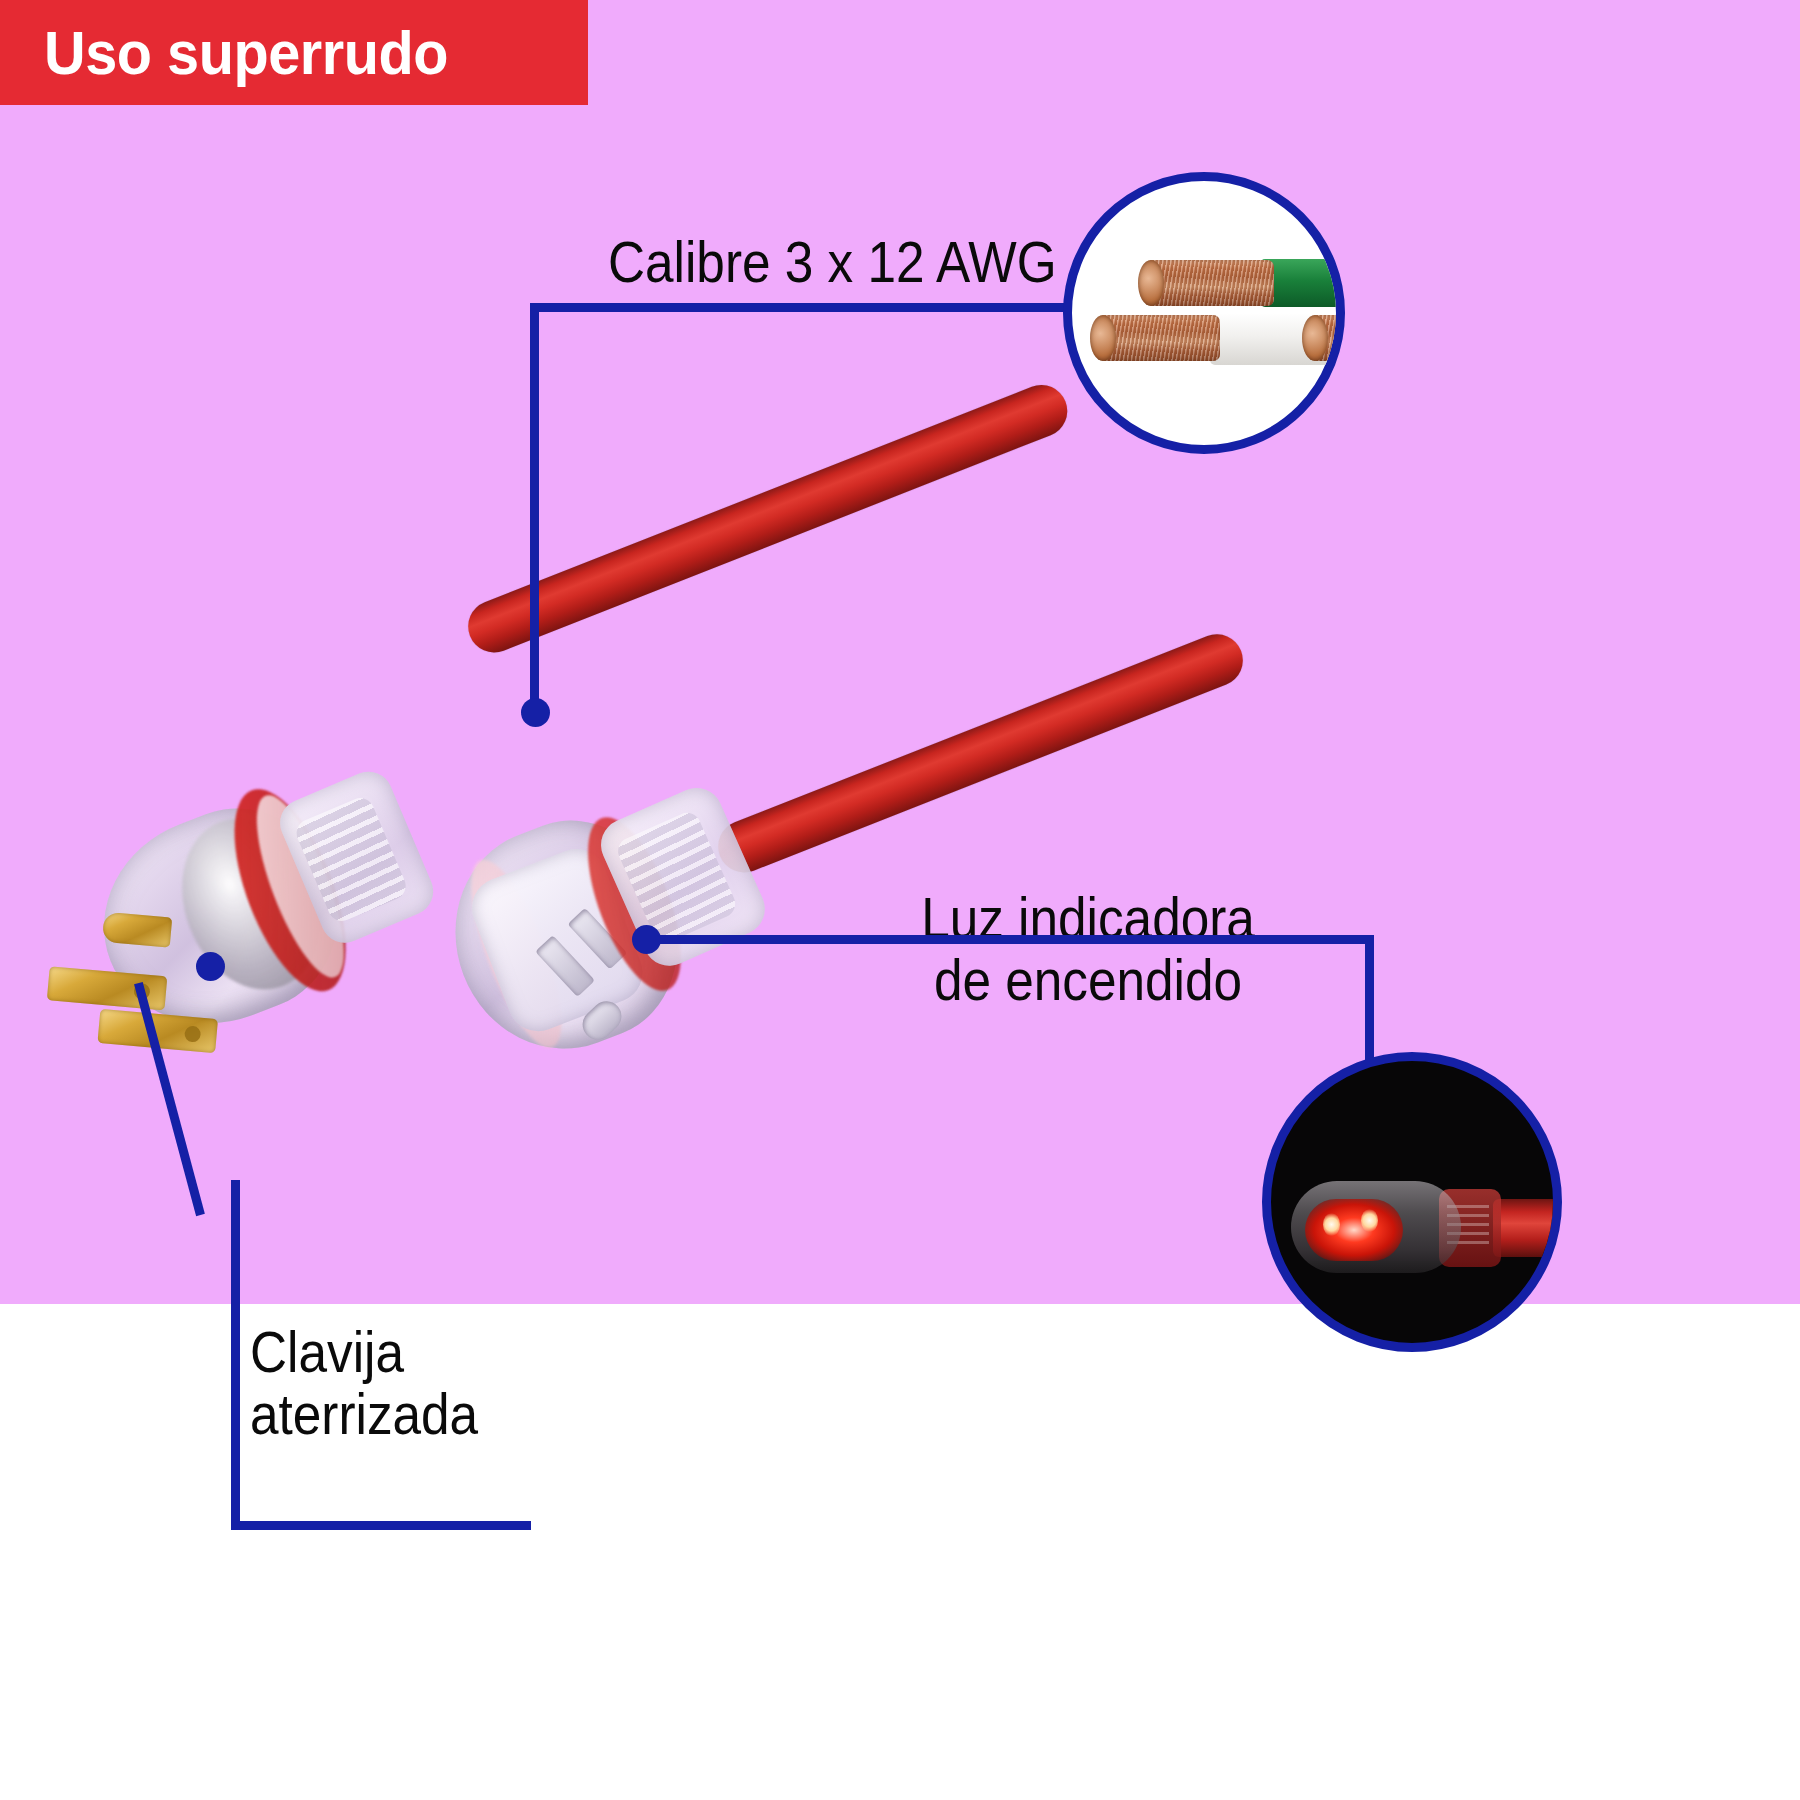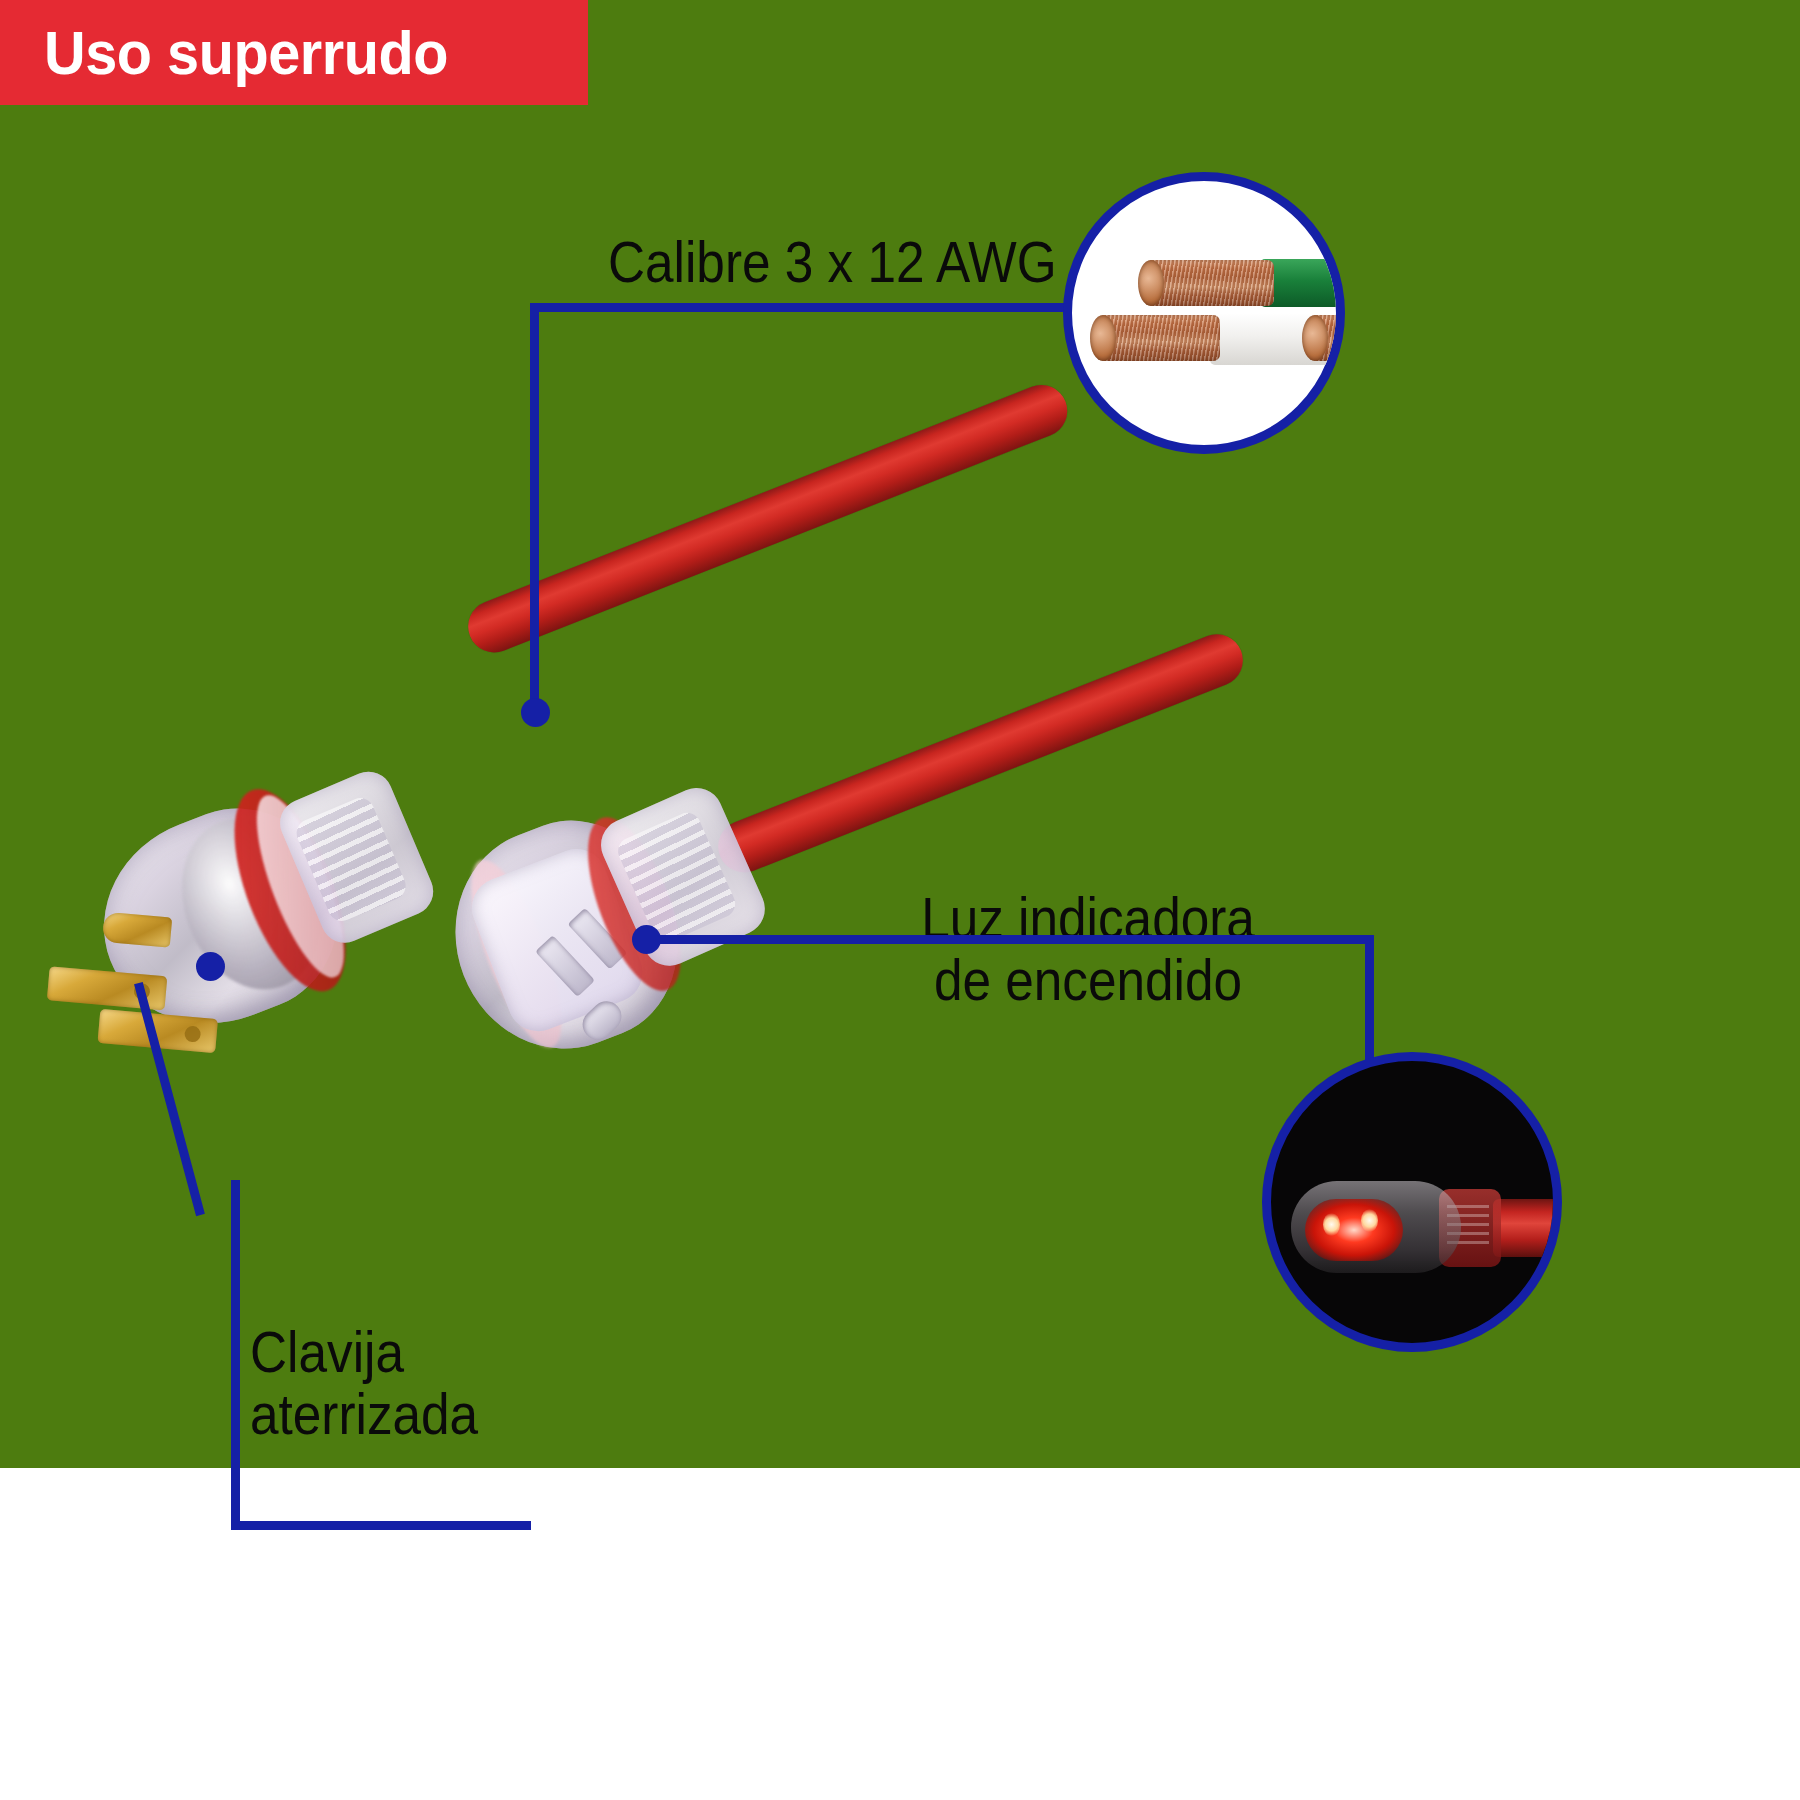--- a/index.html
+++ b/index.html
@@ -1,19 +1,19 @@
 <!DOCTYPE html>
 <html><head>
 <meta charset="utf-8">
 <style>
   html,body{margin:0;padding:0;background:#ffffff;}
   body{width:1800px;height:1800px;overflow:hidden;position:relative;
        font-family:"Liberation Sans","DejaVu Sans",sans-serif;}
 
-  #stage{position:absolute;left:0;top:0;width:1800px;height:1468px;background:#4d7c0f;}
+  #stage{position:absolute;left:0;top:0;width:1800px;height:1304px;background:#f0abfc;}
 
   
   #banner{
     position:absolute;left:0;top:0;width:588px;height:105px;
     background:#E52A33;display:flex;align-items:center;
   }
   #banner-text{
     color:#ffffff;font-size:62px;font-weight:bold;letter-spacing:-0.5px;
     margin-left:44px;white-space:nowrap;
     font-family:"Liberation Sans","DejaVu Sans",sans-serif;

